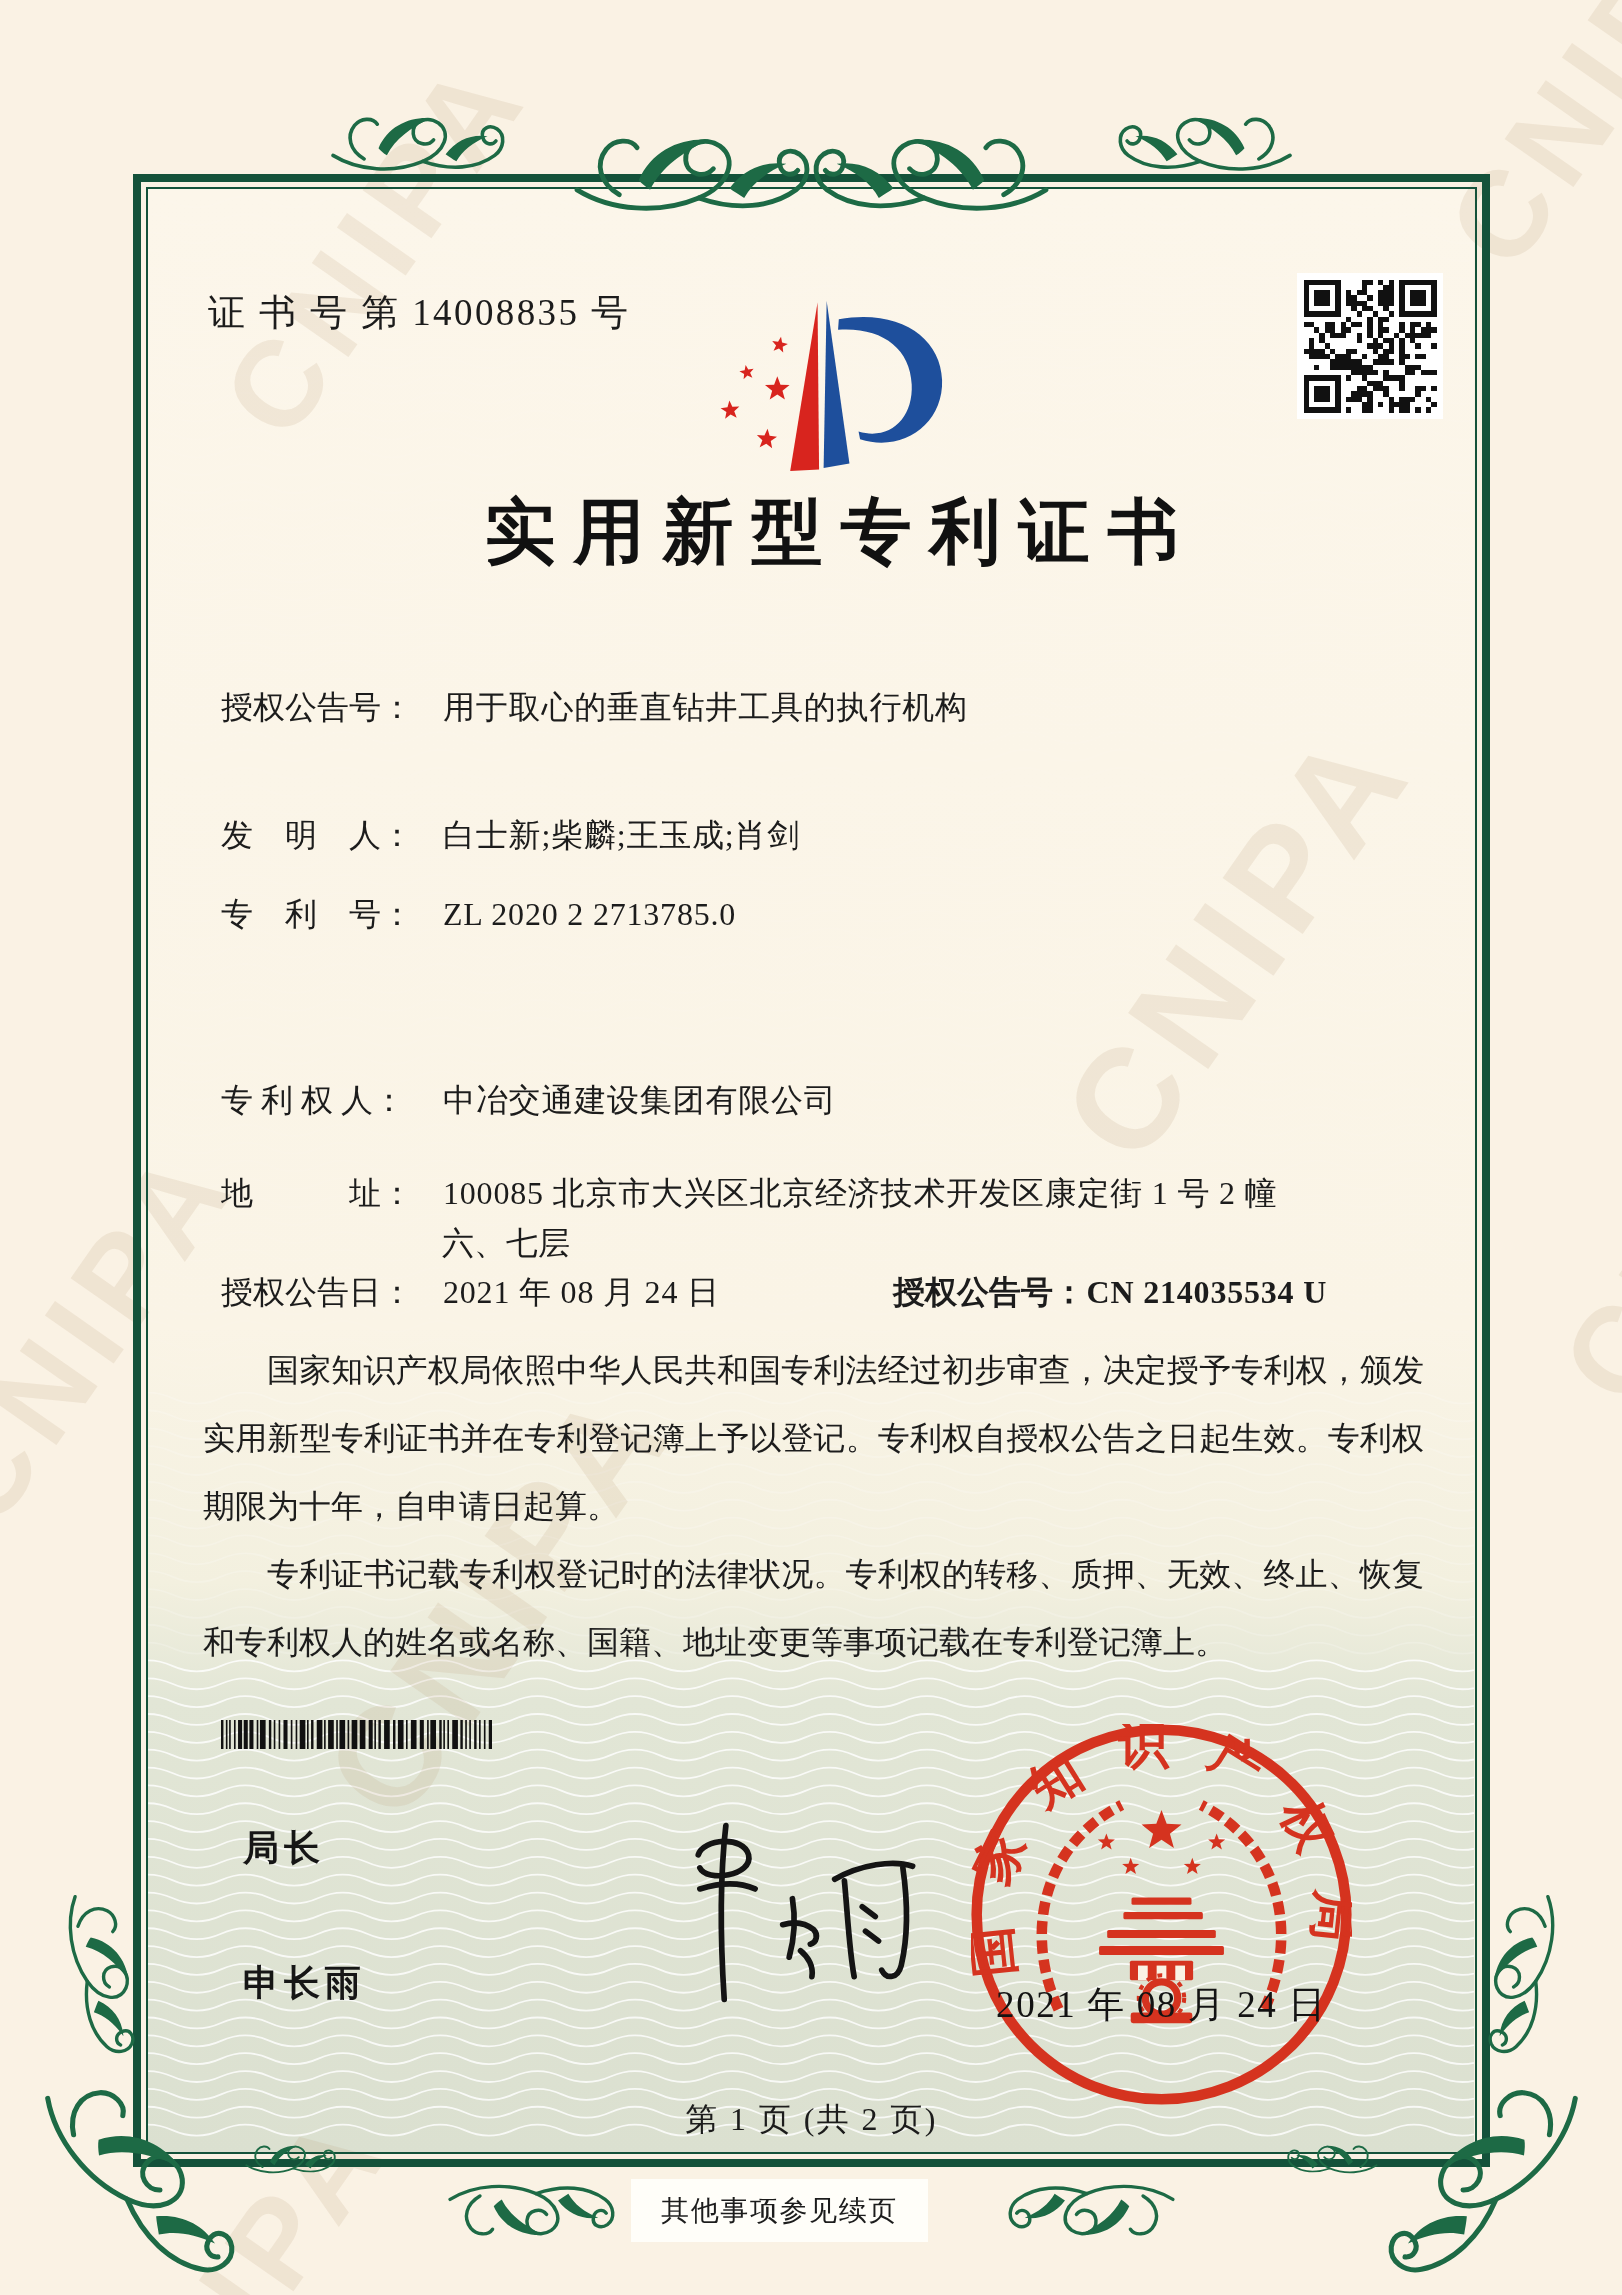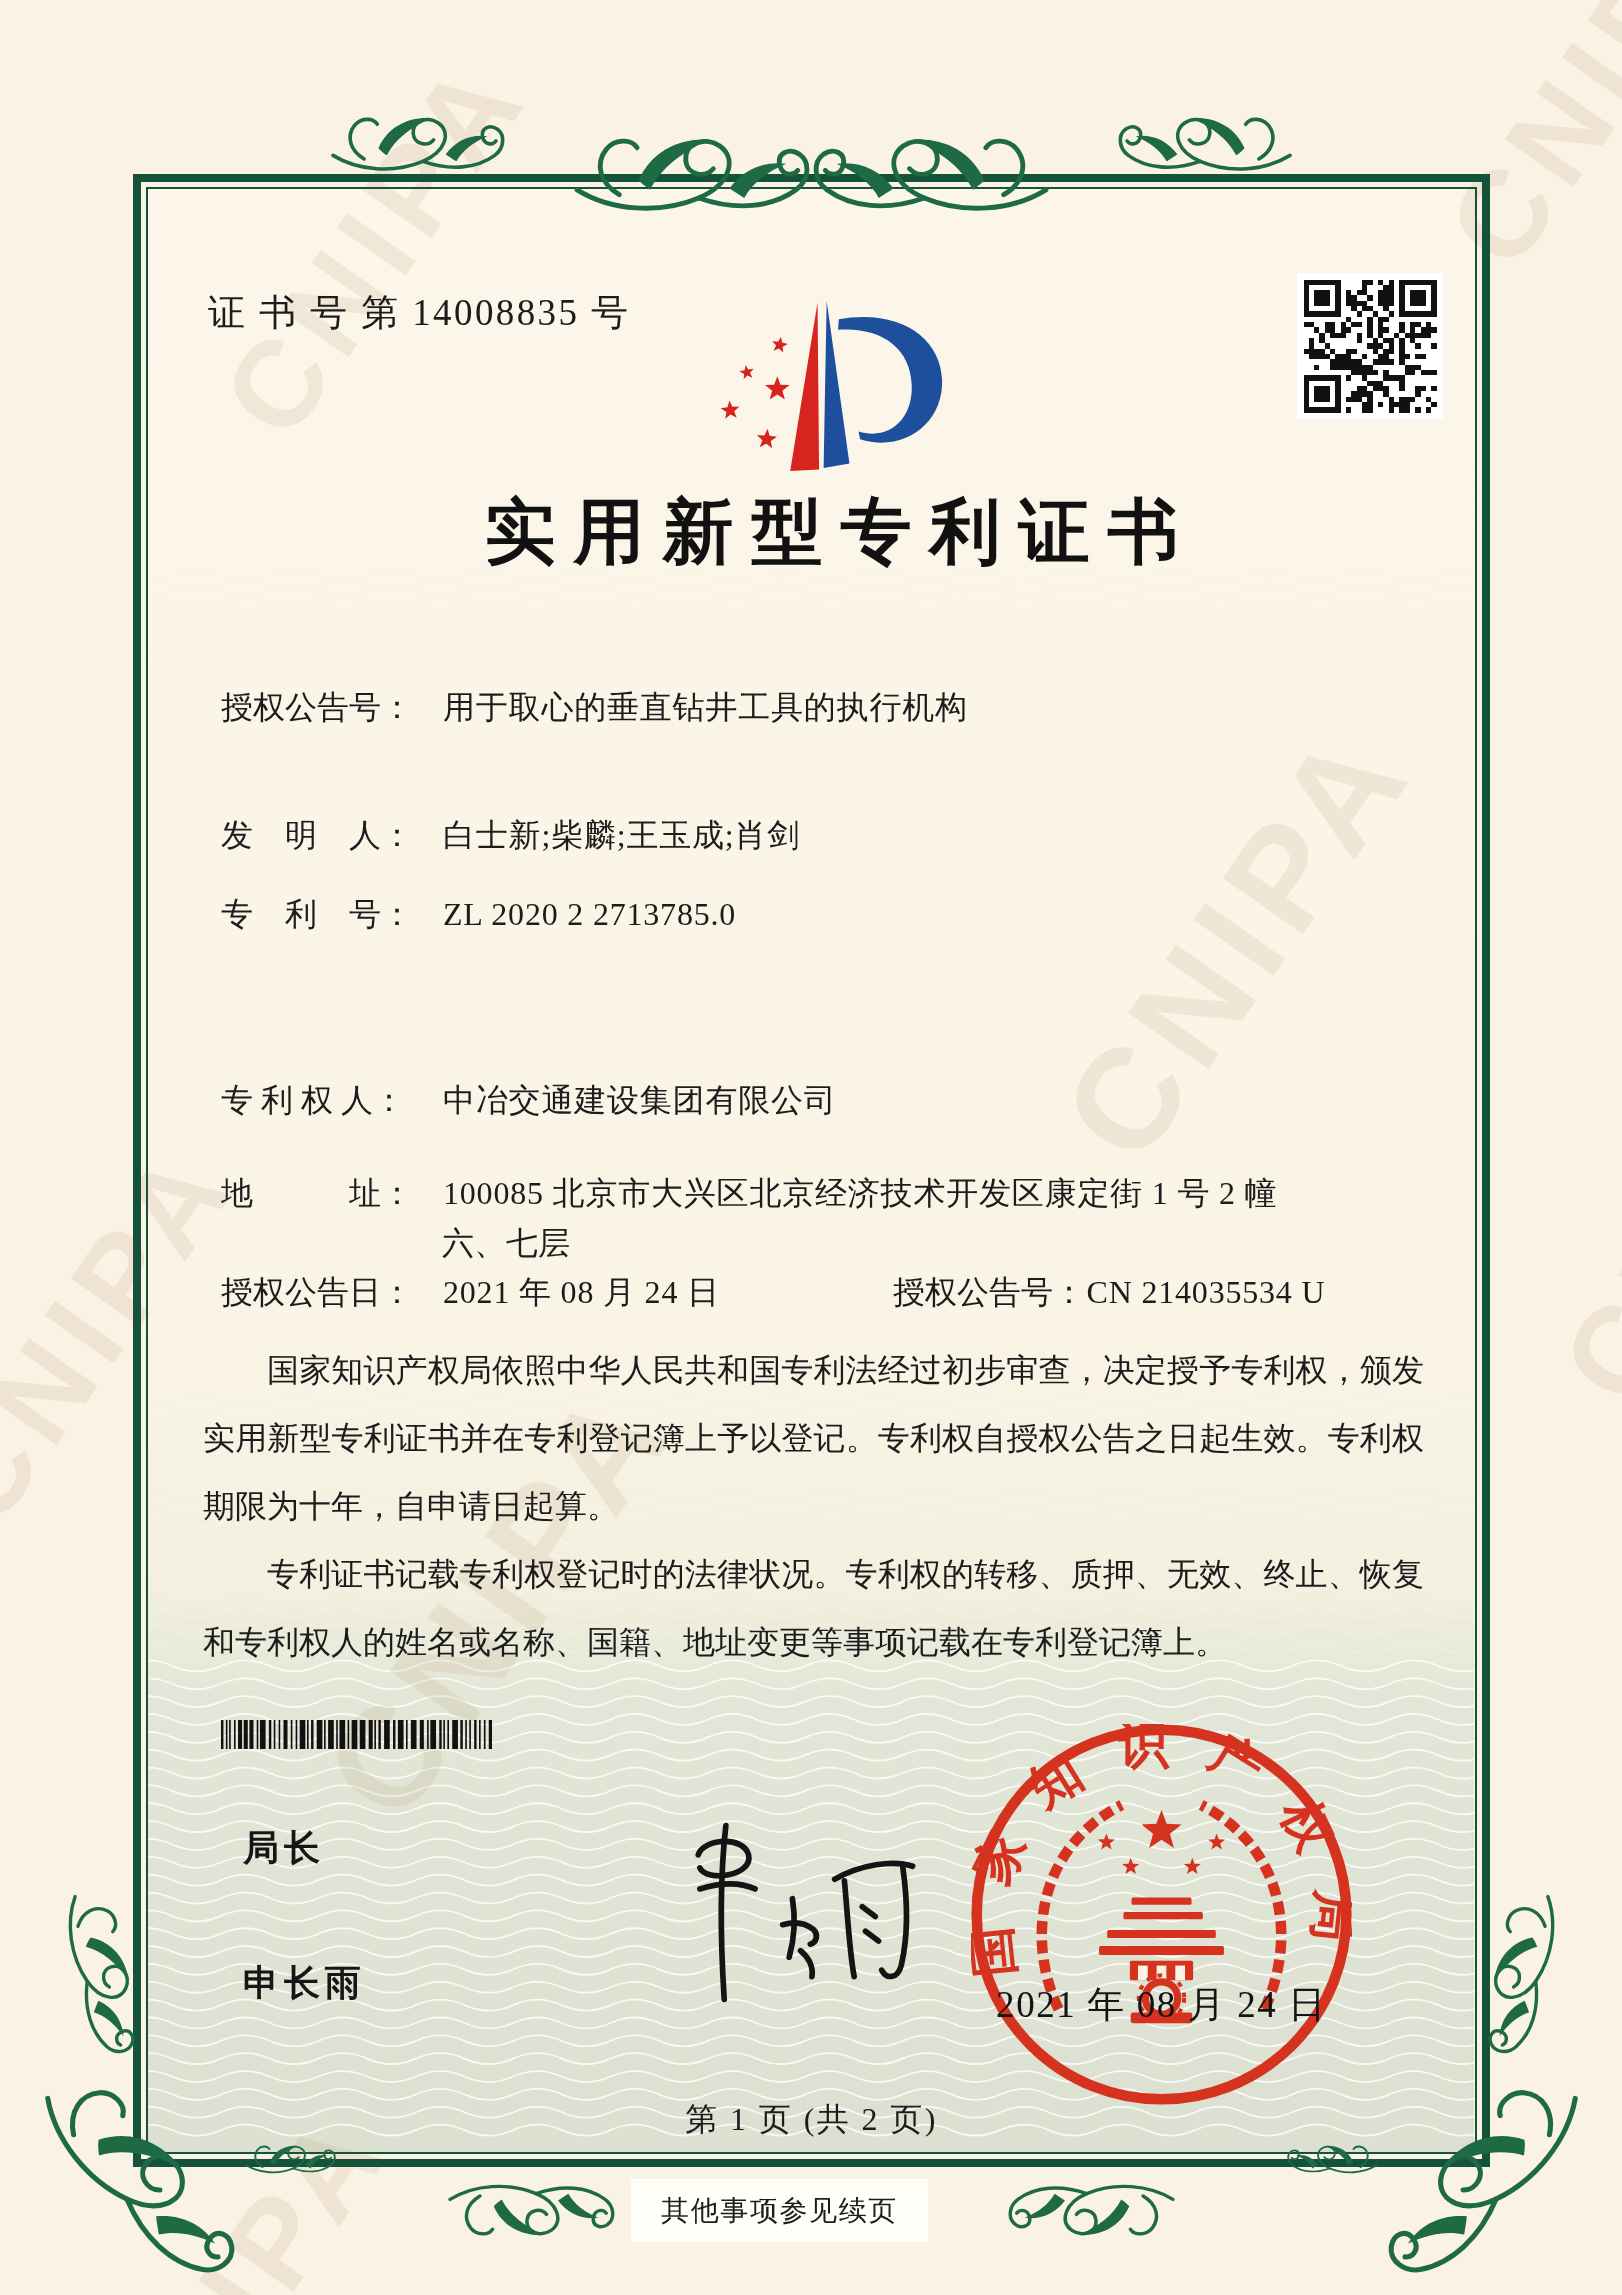--- a/index.html
+++ b/index.html
@@ -23,21 +23,21 @@
   
   .z{position:absolute;z-index:4;}
   .cert-no{left:208px;top:288px;font-size:37px;letter-spacing:2.4px;}
   .logo{left:696px;top:260px;}
   .qr{left:1297px;top:273px;background:#fff;padding:6.5px;}
   .title{left:134px;top:485px;width:1355px;text-align:center;font-size:71px;font-weight:700;
          letter-spacing:18px;color:#111;margin-left:29px;}
   .frow{left:221px;font-size:32px;white-space:nowrap;}
   .flabel{display:inline-block;width:222px;}
   .fvalue{letter-spacing:0.8px;}
-  .gpair{position:absolute;left:672px;}
+  .gpair{position:absolute;left:672px;font-weight:bold;}
   .gpair .flabel{width:auto;margin-right:1.6px;}
   .addr2{left:442px;font-size:32px;}
   .bodytext{left:203px;top:1336px;width:1221px;font-size:32px;line-height:68px;text-align:justify;}
   .bodytext p{margin:0;text-indent:2em;}
   .barcode{left:221px;top:1720px;}
   .director{font-family:"Liberation Sans","DejaVu Sans",sans-serif;font-size:36px;font-weight:600;
             letter-spacing:4.9px;color:#161616;}
   .d1{left:243px;top:1811px;margin-top:13px;} .d2{left:243px;top:1959px;}
   .sig{left:656px;top:1811px;}
   .seal{left:971px;top:1724px;width:381px;height:381px;z-index:4;}

